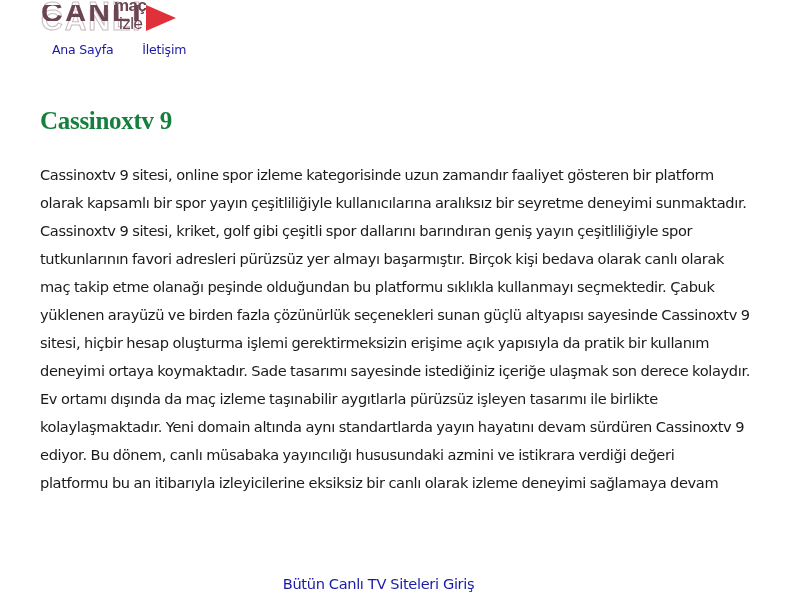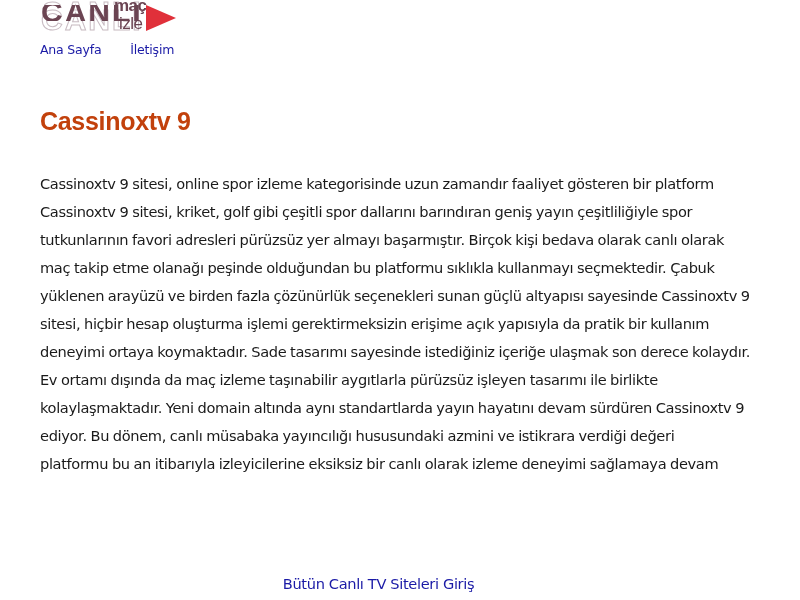--- a/index.html
+++ b/index.html
@@ -38,34 +38,34 @@
       color: #6b4452; line-height: 18px; letter-spacing: -0.5px;
     }
     .logo-play {
       position: absolute; left: 106px; top: 5px;
       width: 0; height: 0;
       border-top: 13px solid transparent;
       border-bottom: 13px solid transparent;
       border-left: 30px solid #e0303a;
     }
 
-    .nav { position: absolute; left: 0; top: 42px; display: flex; gap: 29px; }
+    .nav { position: absolute; left: 12px; top: 42px; display: flex; gap: 29px; }
     .nav a {
       font-family: "DejaVu Sans", sans-serif; font-size: 12.5px; color: #1a1aa6;
       text-decoration: none; line-height: 16px; letter-spacing: -0.2px;
     }
 
     .page-title {
       position: absolute; left: 40px; top: 104px;
-      font-family: Liberation Sans, sans-serif; font-weight: bold; font-size: 25px;
-      color: #c2410c; line-height: 34px; letter-spacing: -0.3px;
+      font-family: Liberation Serif, serif; font-weight: bold; font-size: 25px;
+      color: #15803d; line-height: 34px; letter-spacing: -0.3px;
     }
 
     .article {
-      position: absolute; left: 40px; top: 170px; width: 725px;
+      position: absolute; left: 40px; top: 161px; width: 725px;
     }
     .article p {
       font-family: "DejaVu Sans", sans-serif; font-size: 14.6px; line-height: 28px;
       color: #1a1a1a; letter-spacing: -0.35px; word-spacing: -0.5px;
     }
     .article .line { display: block; white-space: nowrap; }
 
     .footer-link {
       position: absolute; left: 0; width: 757px; top: 574px; text-align: center;
     }
@@ -90,20 +90,21 @@
     <a href="#">Ana Sayfa</a>
     <a href="#">İletişim</a>
   </nav>
 </div>
 
 <h1 class="page-title">Cassinoxtv 9</h1>
 
 <div class="article">
   <p>
     <span class="line">Cassinoxtv 9 sitesi, online spor izleme kategorisinde uzun zamandır faaliyet gösteren bir platform</span>
+    <span class="line">olarak kapsamlı bir spor yayın çeşitliliğiyle kullanıcılarına aralıksız bir seyretme deneyimi sunmaktadır.</span>
     <span class="line">Cassinoxtv 9 sitesi, kriket, golf gibi çeşitli spor dallarını barındıran geniş yayın çeşitliliğiyle spor</span>
     <span class="line">tutkunlarının favori adresleri pürüzsüz yer almayı başarmıştır. Birçok kişi bedava olarak canlı olarak</span>
     <span class="line">maç takip etme olanağı peşinde olduğundan bu platformu sıklıkla kullanmayı seçmektedir. Çabuk</span>
     <span class="line">yüklenen arayüzü ve birden fazla çözünürlük seçenekleri sunan güçlü altyapısı sayesinde Cassinoxtv 9</span>
     <span class="line">sitesi, hiçbir hesap oluşturma işlemi gerektirmeksizin erişime açık yapısıyla da pratik bir kullanım</span>
     <span class="line">deneyimi ortaya koymaktadır. Sade tasarımı sayesinde istediğiniz içeriğe ulaşmak son derece kolaydır.</span>
     <span class="line">Ev ortamı dışında da maç izleme taşınabilir aygıtlarla pürüzsüz işleyen tasarımı ile birlikte</span>
     <span class="line">kolaylaşmaktadır. Yeni domain altında aynı standartlarda yayın hayatını devam sürdüren Cassinoxtv 9</span>
     <span class="line">ediyor. Bu dönem, canlı müsabaka yayıncılığı hususundaki azmini ve istikrara verdiği değeri</span>
     <span class="line">platformu bu an itibarıyla izleyicilerine eksiksiz bir canlı olarak izleme deneyimi sağlamaya devam</span>

